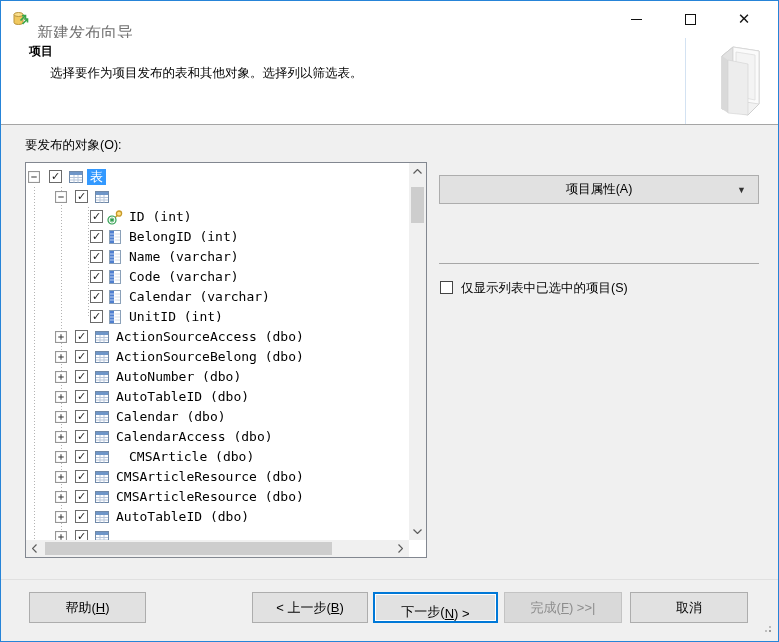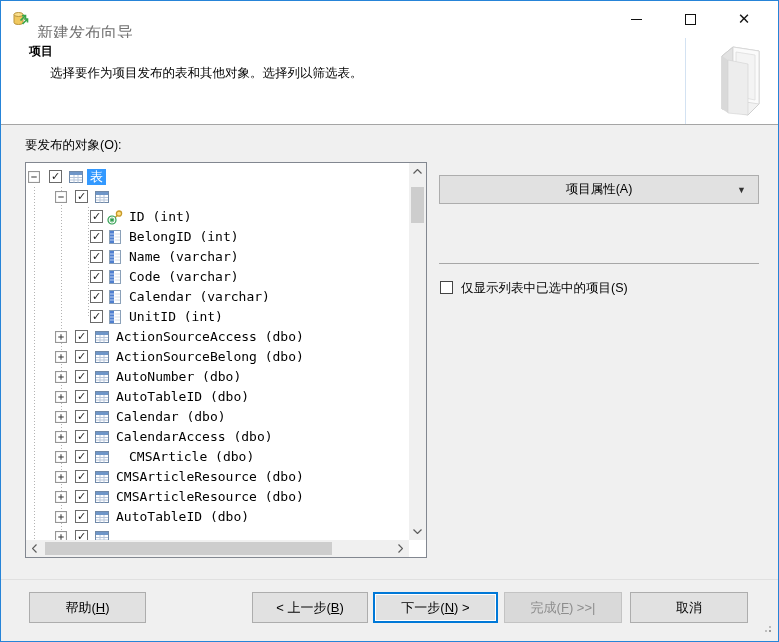--- a/index.html
+++ b/index.html
@@ -49,21 +49,21 @@
   .props-btn { position:absolute; left:438px; top:174px; width:320px; height:29px; background:#e1e1e1; border:1px solid #adadad; font-size:12.5px; display:flex; align-items:center; justify-content:center; }
   .props-btn .dd { position:absolute; right:12px; top:9px; font-size:9px; color:#333; }
   .right-sep { position:absolute; left:438px; top:262px; width:320px; height:1px; background:#a7a7a7; }
   .filter-box { position:absolute; left:439px; top:280px; width:13px; height:13px; background:#fff; border:1px solid #444; }
   .filter-label { position:absolute; left:460px; top:279px; font-size:12.5px; }
 
   
   .footer-sep { position:absolute; left:0; top:578px; width:100%; height:1px; background:#e0e0e0; }
   .btn { position:absolute; top:591px; height:31px; background:#e1e1e1; border:1px solid #adadad; font-size:13px; display:flex; align-items:center; justify-content:center; }
   .btn .key { text-decoration:underline; }
-  .btn.default { border:2px solid #0078d7; box-shadow:inset 0 0 0 1px #fff; }
+  .btn.default { border:2px solid #0078d7; box-shadow:inset 0 0 0 1px #fff;align-items:flex-end; }
   .btn.disabled { background:#d9d9d9; border-color:#c3c3c3; color:#8d8d8d; }
   .grip { position:absolute; right:6px; bottom:5px; }
 </style>
 </head>
 <body>
 
 <div class="window">
 
   <div class="titlebar">
     <span class="app-icon">

